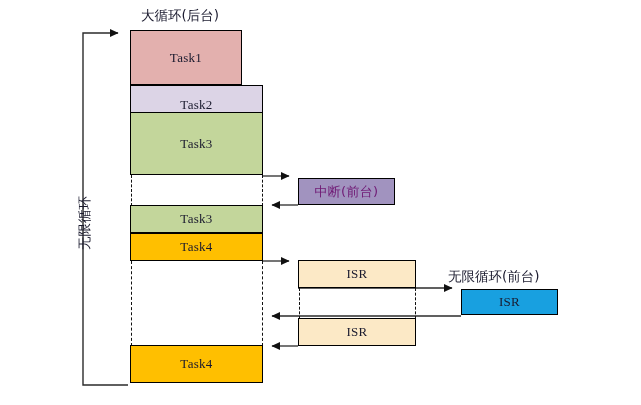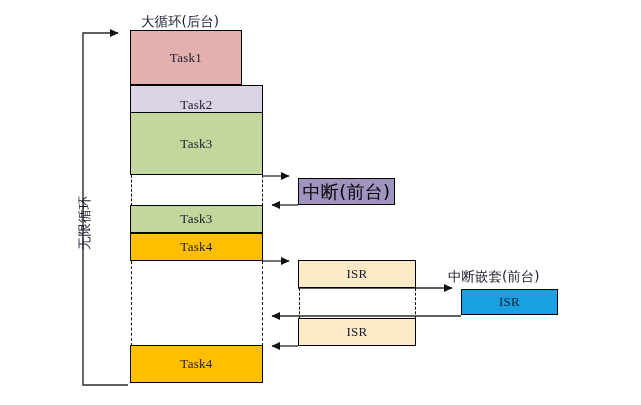--- a/index.html
+++ b/index.html
@@ -3,21 +3,21 @@
 <meta charset="utf-8">
 <style>
   html,body{margin:0;padding:0;background:#ffffff;}
   body{width:641px;height:405px;overflow:hidden;
        font-family:"Liberation Serif","DejaVu Serif",serif;}
   #canvas{position:relative;width:641px;height:405px;background:#fff;}
 
   .blk{position:absolute;box-sizing:border-box;border:1px solid #000;
        display:flex;align-items:center;justify-content:center;
        font-size:13px;color:#1a1a2e;letter-spacing:.3px;}
-  .cjk{font-family:"DejaVu Sans","Liberation Sans",sans-serif;font-size:18px;color:#000000;}
+  .cjk{font-family:"DejaVu Sans","Liberation Sans",sans-serif;font-size:13px;color:#701a75;}
 
   .lbl{position:absolute;white-space:nowrap;font-size:13.5px;color:#1a1a2e;
        font-family:"DejaVu Sans","Liberation Sans",sans-serif;}
 
   .dashv{position:absolute;width:0;border-left:1.4px dashed #111;}
 
   .vlabel{position:absolute;transform-origin:0 0;white-space:nowrap;
           font-family:"DejaVu Sans","Liberation Sans",sans-serif;
           font-size:13.5px;color:#1a1a2e;}
 
@@ -55,22 +55,22 @@
 
   <div class="dashv" style="left:131px;top:175px;height:31px;"></div>
   <div class="dashv" style="left:131px;top:261px;height:85px;"></div>
   <div class="dashv" style="left:262px;top:175px;height:31px;"></div>
   <div class="dashv" style="left:262px;top:261px;height:85px;"></div>
   <div class="dashv" style="left:299px;top:288px;height:31px;"></div>
   <div class="dashv" style="left:415px;top:288px;height:31px;"></div>
 
   <div class="vlabel" style="left:76px;top:250px;transform:rotate(-90deg);">无限循环</div>
 
-  <div class="lbl" style="left:141px;top:13px;">大循环(后台)</div>
-  <div class="lbl" style="left:448px;top:268px;">中断嵌套(前台)</div>
+  <div class="lbl" style="left:141px;top:7px;">大循环(后台)</div>
+  <div class="lbl" style="left:448px;top:268px;">无限循环(前台)</div>
 
   <div class="blk" style="left:130px;top:30px;width:112px;height:55px;background:#e3b0ae;">
     <span>Task1</span>
   </div>
 
   <div class="blk" style="left:130px;top:85px;width:133px;height:39px;background:#dcd4e6;">
     <span>Task2</span>
   </div>
 
   <div class="blk" style="left:130px;top:112px;width:133px;height:63px;background:#c3d69b;">

